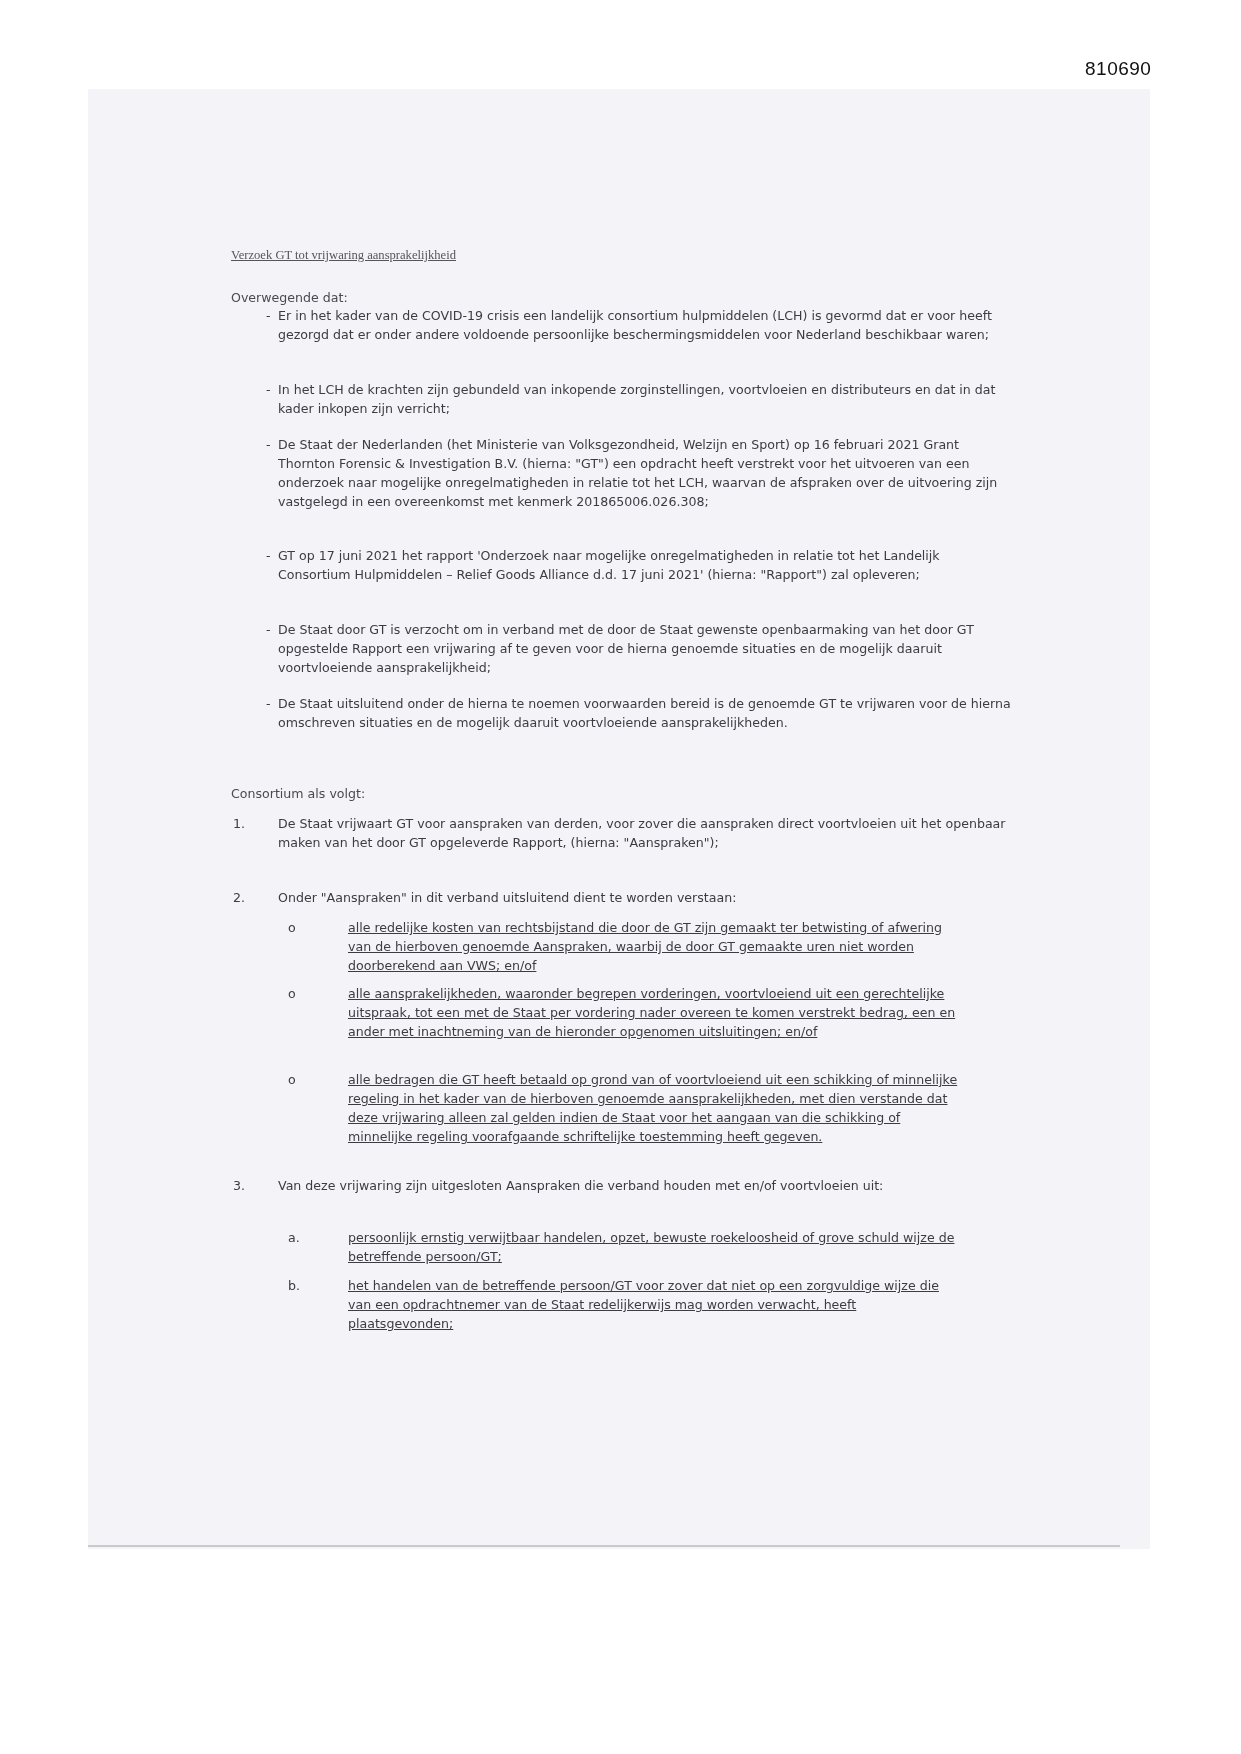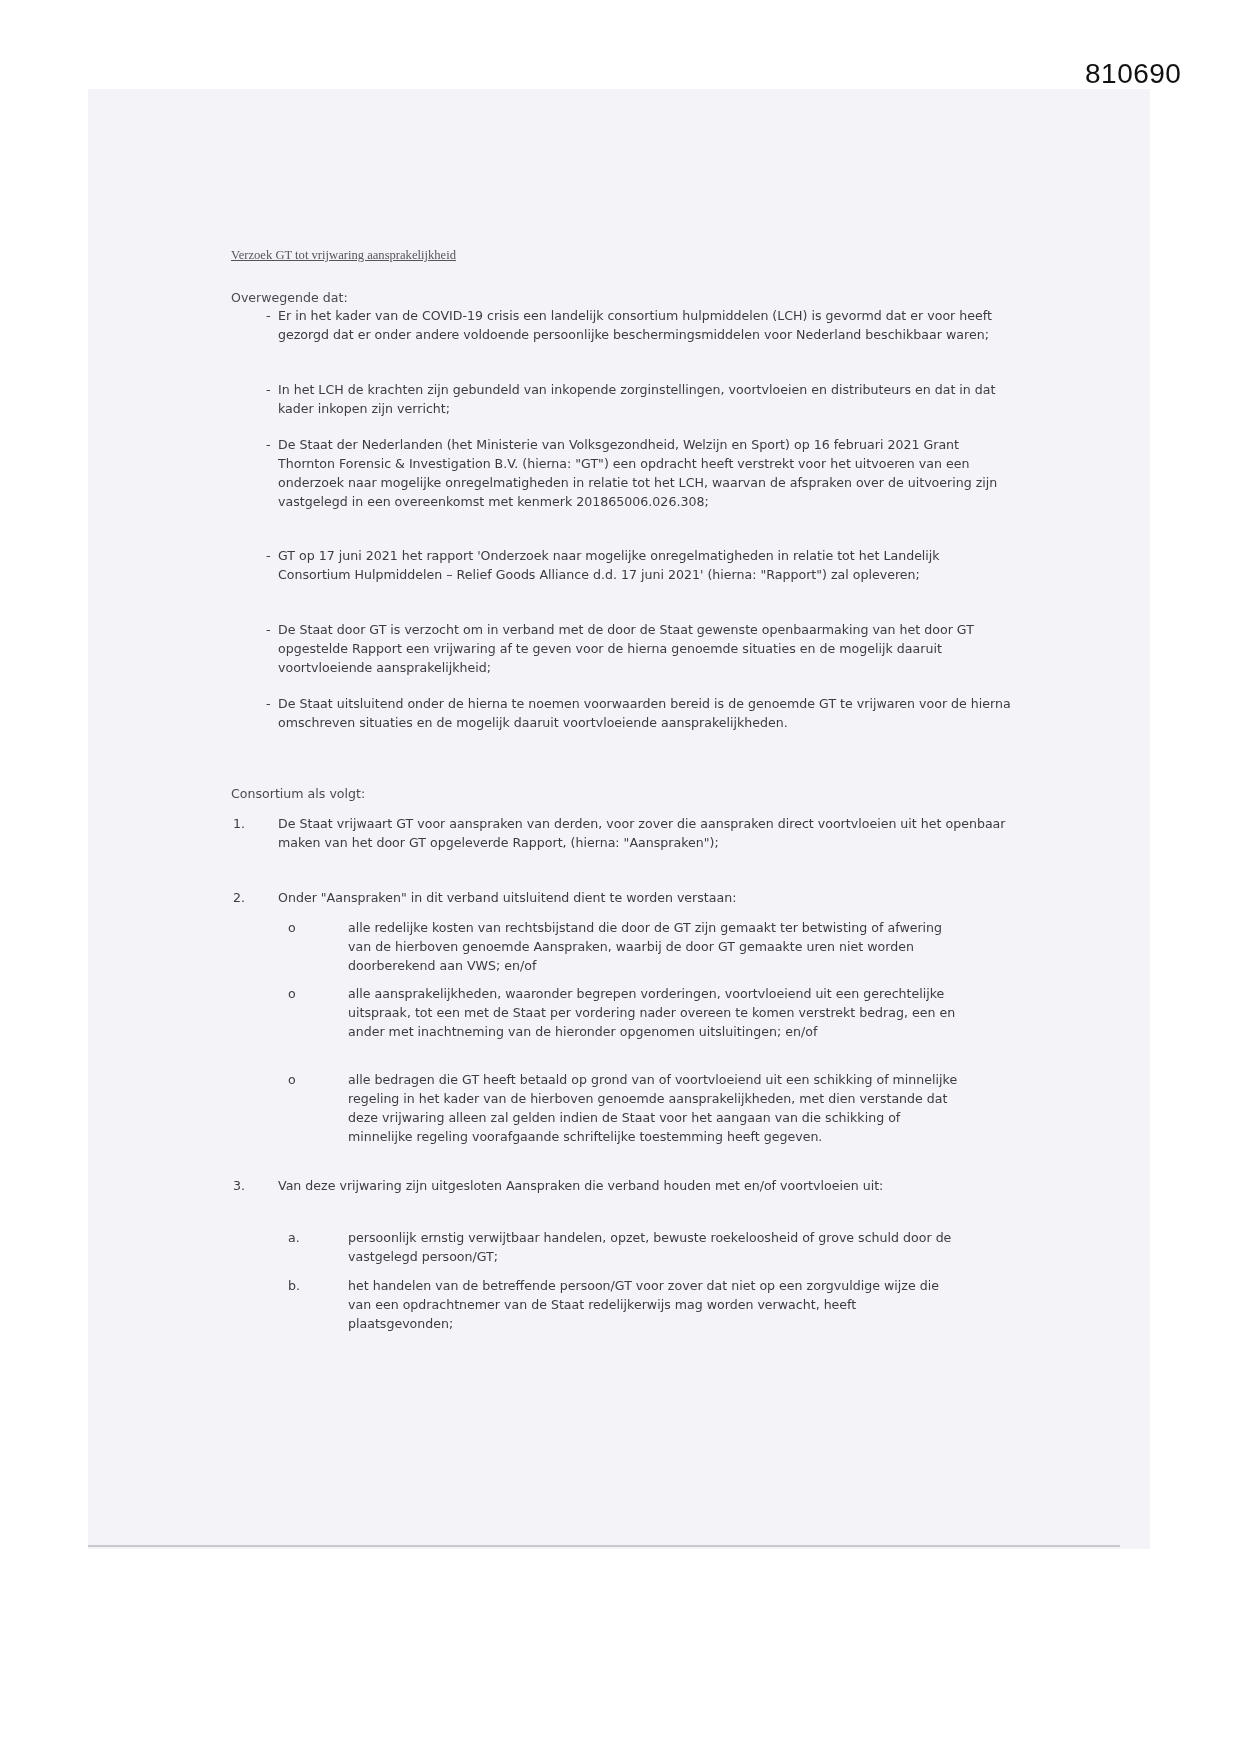--- a/index.html
+++ b/index.html
@@ -1,35 +1,35 @@
 <!DOCTYPE html>
 <html><head>
   <meta charset="utf-8">
   <style>
     html, body { margin: 0; padding: 0; background: #ffffff; }
     body { width: 1241px; height: 1754px; position: relative; overflow: hidden;
            font-family: "DejaVu Sans", sans-serif; color: #3a3a3f; }
     .page-id { position: absolute; left: 1085px; top: 58px; font-family: "Liberation Sans", sans-serif;
-               font-size: 28px; color: #111; letter-spacing: 0.5px; }
+               font-size: 19px; color: #111; letter-spacing: 0.5px; }
     .scan { position: absolute; left: 88px; top: 89px; width: 1062px; height: 1460px;
             background: #f4f3f8; }
     .scan-line { position: absolute; left: 88px; top: 1545px; width: 1032px; height: 2px;
                  background: #c9c8cd; }
     .content { position: absolute; left: 0; top: 0; width: 1241px; font-size: 12.6px; line-height: 19px; }
     .title { position: absolute; left: 231px; top: 246px; text-decoration: underline; color: #55555a; font-family: Liberation Serif, serif; }
     .label { position: absolute; left: 231px; color: #4a4a50; }
     .bullet { position: absolute; left: 231px; width: 780px; }
     .bullet .mark { position: absolute; left: 35px; top: 0; }
     .bullet .text { margin-left: 47px; display: block; }
     .num { position: absolute; left: 231px; width: 780px; }
     .num .mark { position: absolute; left: 2px; top: 0; }
     .num .text { margin-left: 47px; display: block; }
     .sub { position: absolute; left: 288px; width: 672px; }
     .sub .mark { position: absolute; left: 0; top: 0; }
-    .sub .text { margin-left: 60px; display: block; }
+    .sub .text { margin-left: 60px; display: block; text-decoration: underline; }
     .text, .mark { color: #3c3c42; }
   </style>
 </head>
 <body>
 
 <div class="page-id">810690</div>
 
 <div class="scan"></div>
 <div class="scan-line"></div>
 
@@ -96,21 +96,21 @@
     <span class="text">alle bedragen die GT heeft betaald op grond van of voortvloeiend uit een schikking of minnelijke regeling in het kader van de hierboven genoemde aansprakelijkheden, met dien verstande dat deze vrijwaring alleen zal gelden indien de Staat voor het aangaan van die schikking of minnelijke regeling voorafgaande schriftelijke toestemming heeft gegeven.</span>
   </div>
 
   <div class="num" style="top:1176px;">
     <span class="mark">3.</span>
     <span class="text">Van deze vrijwaring zijn uitgesloten Aanspraken die verband houden met en/of voortvloeien uit:</span>
   </div>
 
   <div class="sub" style="top:1228px;">
     <span class="mark">a.</span>
-    <span class="text">persoonlijk ernstig verwijtbaar handelen, opzet, bewuste roekeloosheid of grove schuld door de vastgelegd persoon/GT;</span>
+    <span class="text">persoonlijk ernstig verwijtbaar handelen, opzet, bewuste roekeloosheid of grove schuld wijze de betreffende persoon/GT;</span>
   </div>
 
   <div class="sub" style="top:1276px;">
     <span class="mark">b.</span>
     <span class="text">het handelen van de betreffende persoon/GT voor zover dat niet op een zorgvuldige wijze die van een opdrachtnemer van de Staat redelijkerwijs mag worden verwacht, heeft plaatsgevonden;</span>
   </div>
 
 </div>
 
 </body></html>

